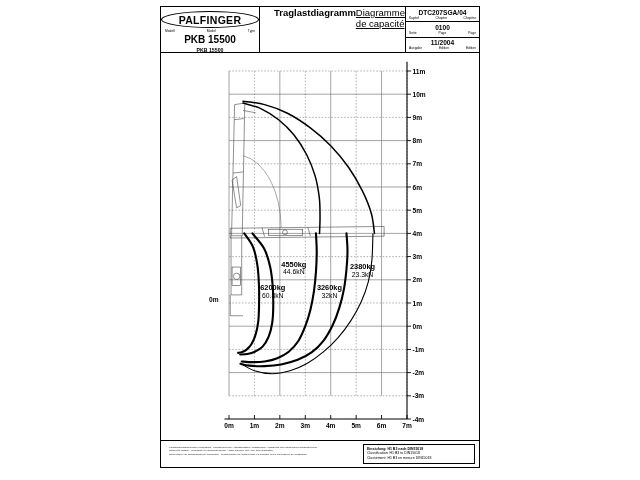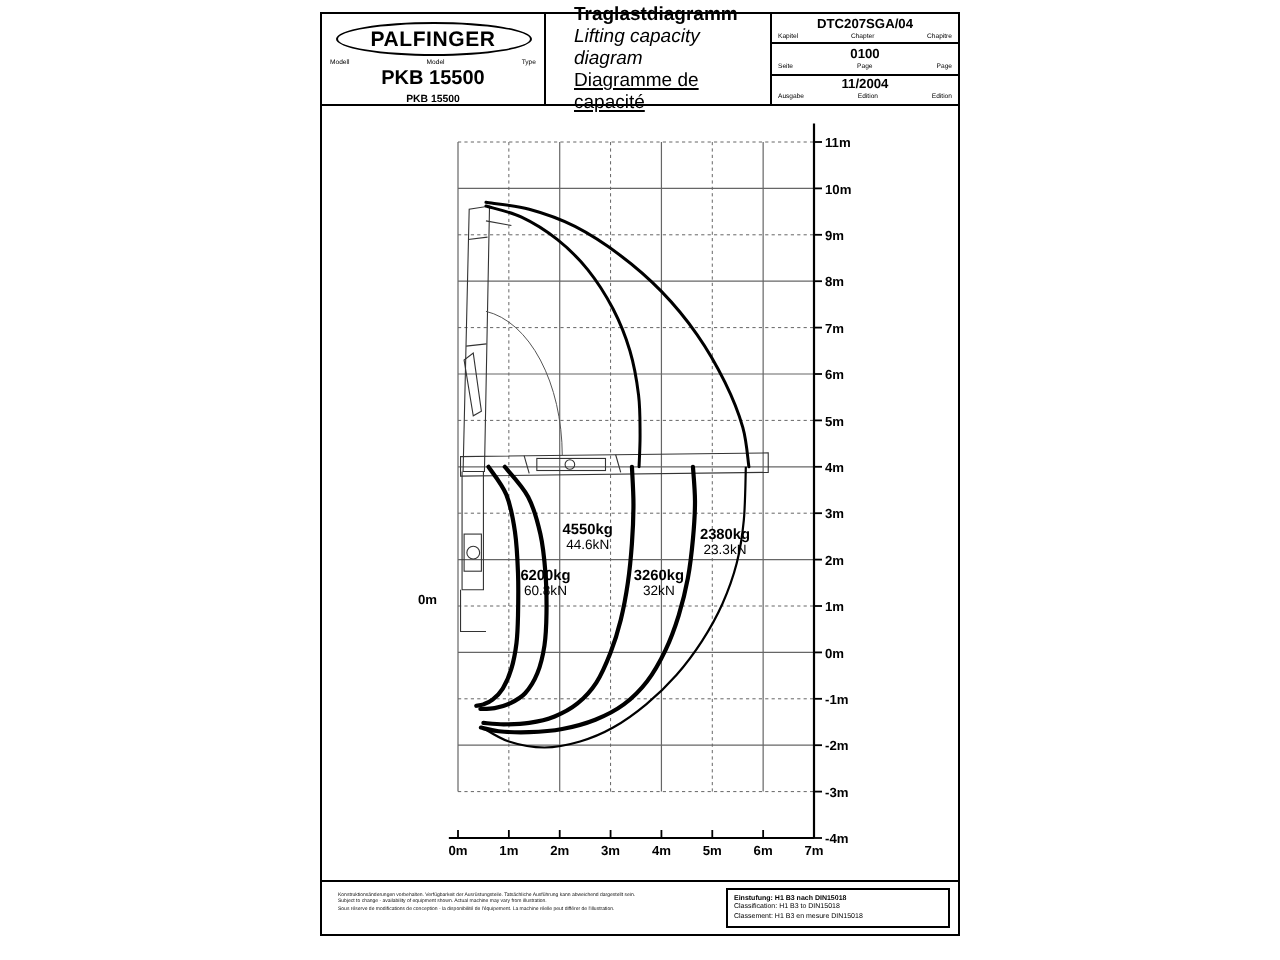--- a/index.html
+++ b/index.html
@@ -12,21 +12,21 @@
     position:absolute;left:160px;top:6px;width:320px;height:462px;
     border:1.2px solid #000;background:#fff;box-sizing:border-box;
   }
   
   #titleblock{
     position:absolute;left:0;top:0;width:100%;height:46px;
     display:flex;box-sizing:border-box;border-bottom:1.2px solid #000;
   }
   .tb-cell{box-sizing:border-box;position:relative;}
   #tb-model{width:112px;border-right:1.2px solid #000;padding-top:3px;}
-  #tb-title{flex:1;border-right:1.2px solid #000;display:flex;flex-direction:column;
+  #tb-title{flex:1;border-right:1.2px solid #000;display:flex;
             justify-content:center;padding-left:14px;}
   #tb-doc{width:93px;display:flex;flex-direction:column;}
 
   #logo{
     width:96px;height:15px;margin:1px auto 0;border:1.4px solid #000;
     border-radius:50%;display:flex;align-items:center;justify-content:center;
     font-weight:bold;font-size:10.5px;letter-spacing:.3px;
   }
   .hdr-lbls{display:flex;justify-content:space-between;font-size:3.3px;
             padding:1px 4px 0;color:#000;}
@@ -74,21 +74,20 @@
         <span>Modell</span>
         <span>Model</span>
         <span>Type</span>
       </div>
       <div id="model-main">PKB 15500</div>
       <div id="model-sub">PKB 15500</div>
     </div>
 
     <div class="tb-cell" id="tb-title">
       <div id="t-de">Traglastdiagramm</div>
-      <div id="t-en">Lifting capacity diagram</div>
       <div id="t-fr">Diagramme de capacité</div>
     </div>
 
     <div class="tb-cell" id="tb-doc">
       <div class="doc-row">
         <div class="doc-val">DTC207SGA/04</div>
         <div class="doc-lbls">
           <span>Kapitel</span>
           <span>Chapter</span>
           <span>Chapitre</span>

